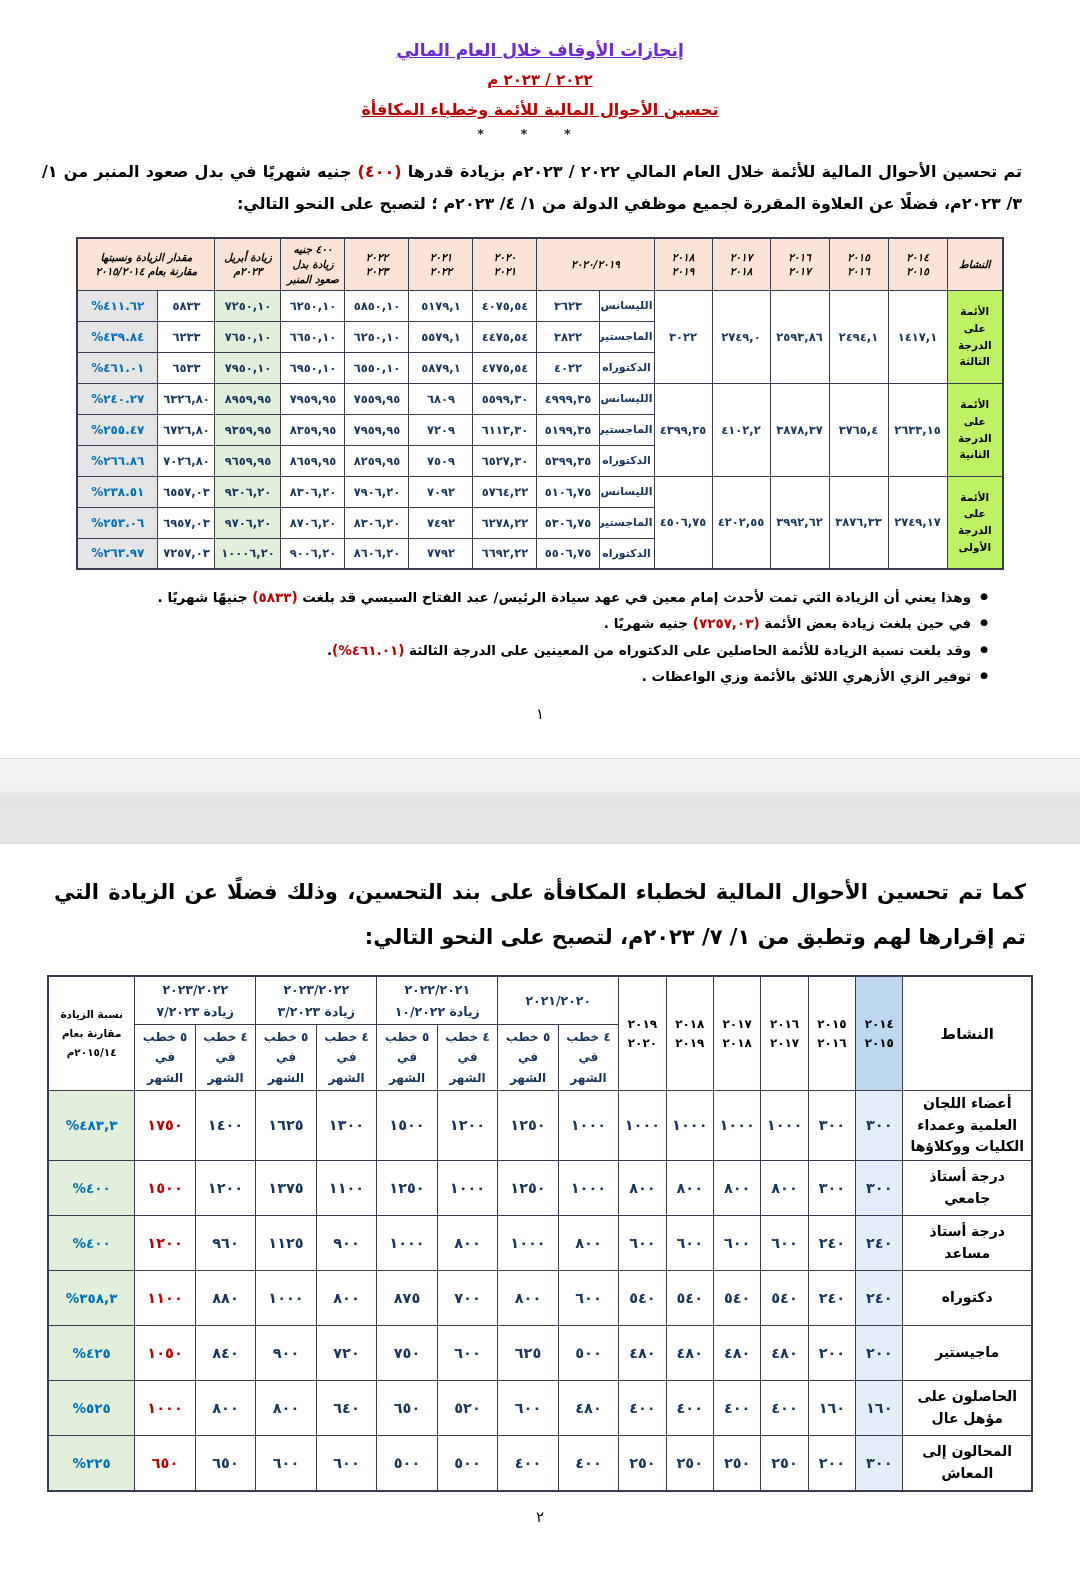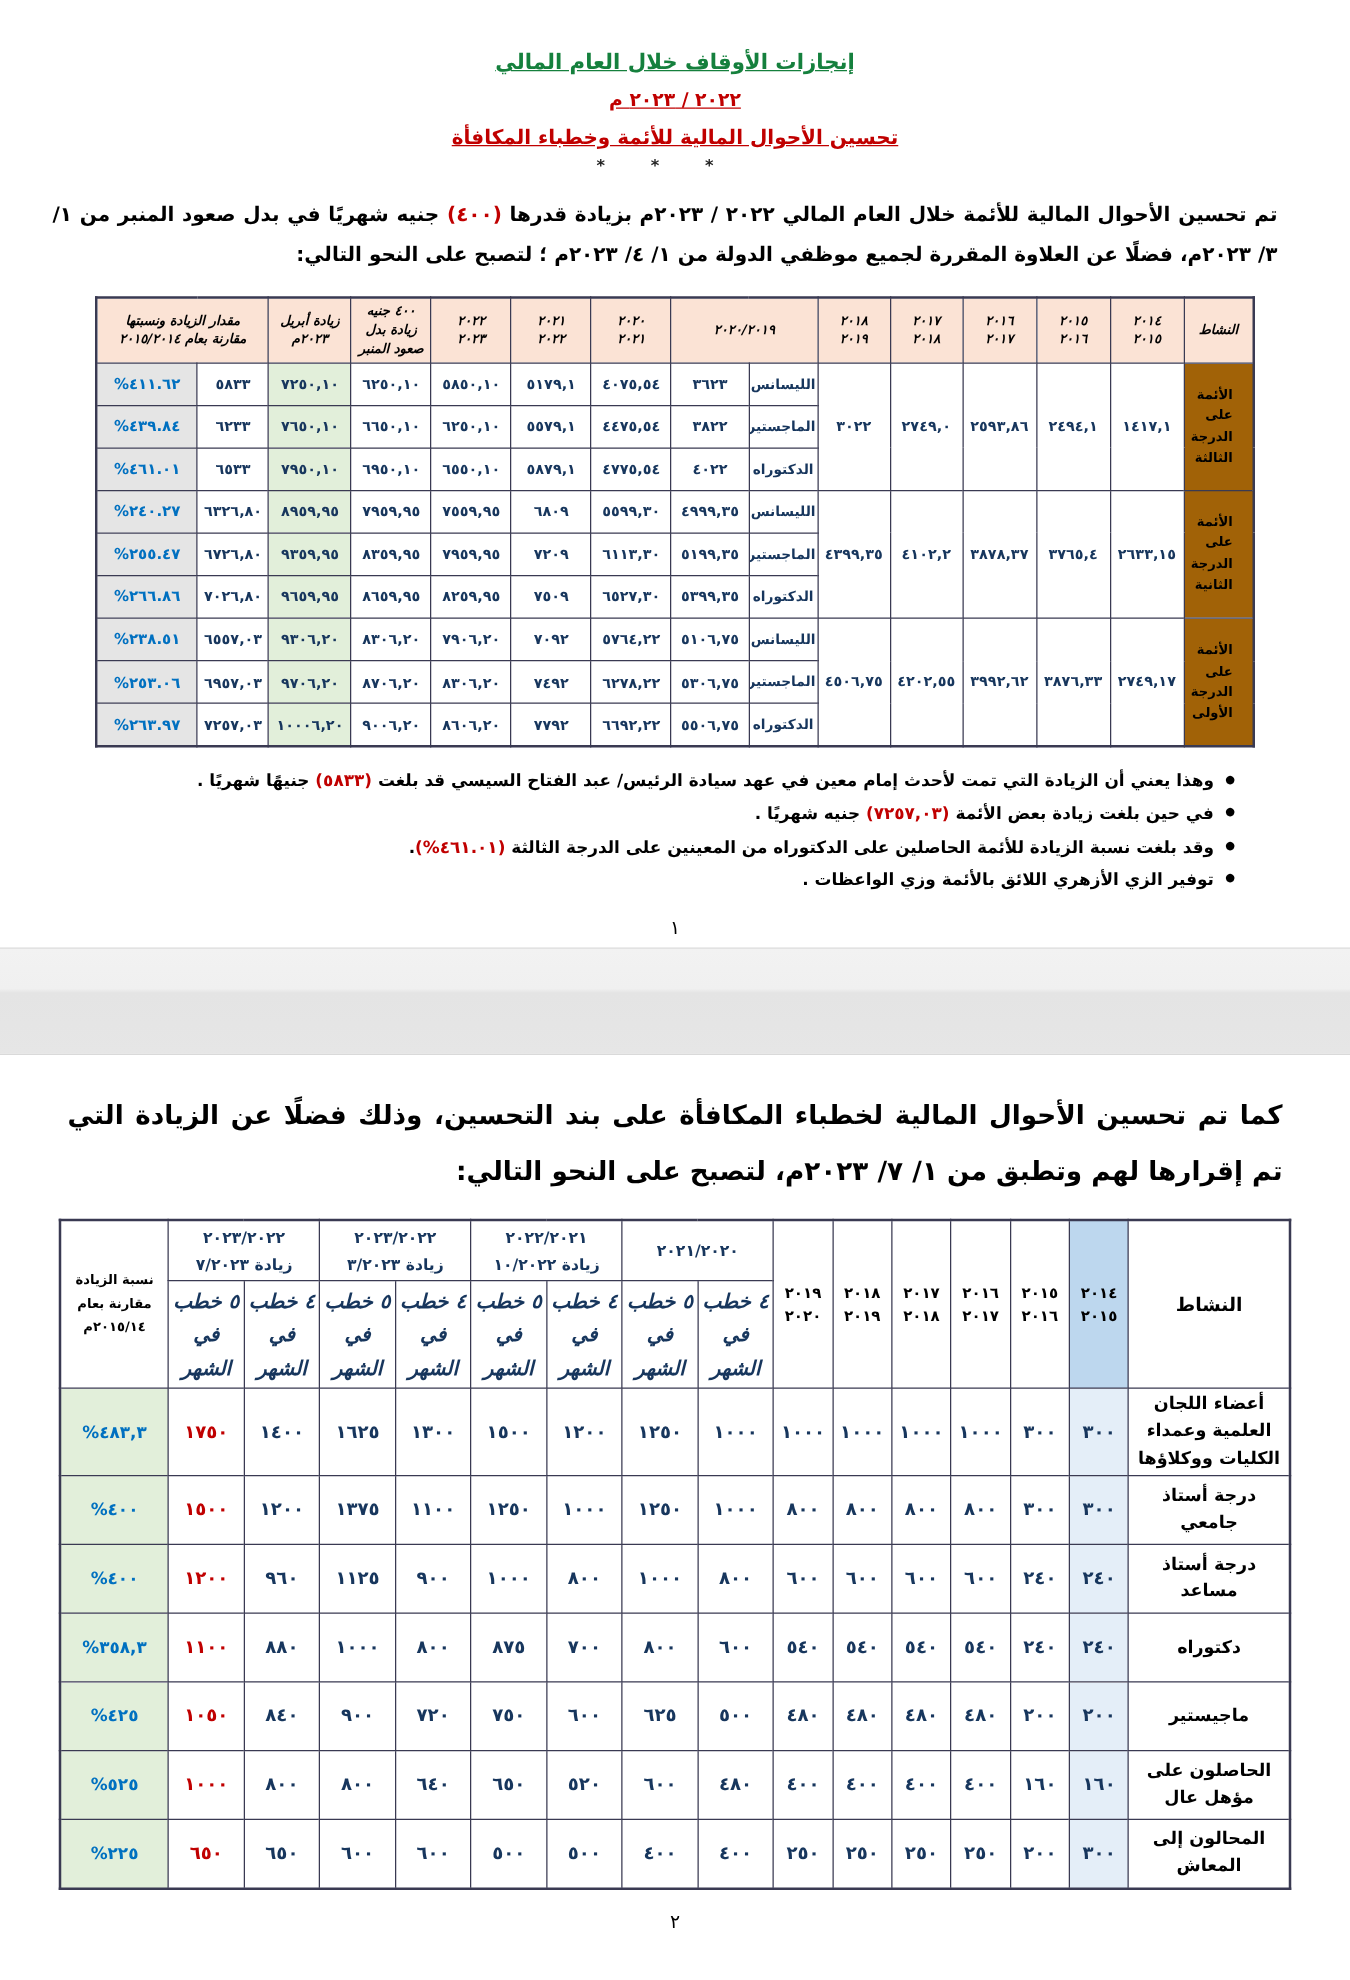--- a/index.html
+++ b/index.html
@@ -7,58 +7,58 @@
   body { height:1584px; font-family:"DejaVu Sans", sans-serif; color:#000; }
 
   .page { background:#fff; overflow:hidden; }
   .page1 { height:758px; padding-top:40px; }
   .page-gap { height:86px;
     background:linear-gradient(180deg,#f2f2f2 0%,#f0f0f0 38%,#e4e4e4 42%,#e6e6e6 100%);
     border-top:1px solid #d9d9d9; border-bottom:1px solid #d9d9d9; }
   .page2 { height:924px; padding-top:26px; }
 
   .titles { text-align:center; direction:rtl; }
-  .t-line1 { color:#15803d; font-size:17px; font-weight:bold; text-decoration:underline; }
+  .t-line1 { color:#6d28d9; font-size:17px; font-weight:bold; text-decoration:underline; }
   .t-line2 { color:#c00000; font-size:15px; font-weight:bold; text-decoration:underline; margin-top:11px; }
   .t-line3 { color:#c00000; font-size:16px; font-weight:bold; text-decoration:underline; margin-top:11px; }
   .stars { margin-top:7px; font-size:13px; font-weight:bold; letter-spacing:16px; padding-right:16px; color:#222; }
 
   .intro { direction:rtl; text-align:justify; margin:15px 58px 0 42px;
     font-size:16px; font-weight:bold; line-height:2.0; }
   .red { color:#c00000; }
 
   table { border-collapse:collapse; table-layout:fixed; direction:rtl; }
   th, td { border:1px solid #3a3a52; text-align:center; vertical-align:middle; overflow:hidden; }
 
   .t1 { width:926px; margin:17px auto 0 auto; border:2px solid #3a3a52; }
   .t1 th { background:#fbe3d5; color:#000; font-size:10.5px; font-weight:bold;
     white-space:pre-line; line-height:1.4; height:52px; padding:2px 1px;font-style:italic; }
   .t1 td { height:31px; font-size:11.5px; font-weight:bold; color:#17365d; padding:1px; }
-  .t1 .g-label { background:#a16207; color:#000; font-size:10.5px; line-height:1.6; padding:17px; }
+  .t1 .g-label { background:#bef264; color:#000; font-size:10.5px; line-height:1.6; padding:6px; }
   .t1 .qual { font-size:11px; }
   .t1 .green { background:#e2efda; }
   .t1 .pct { background:#e5e5e5; color:#0070c0; font-size:12px; }
 
   .bullets { direction:rtl; margin:14px 92px 0 40px; }
   .bullet { display:flex; gap:9px; align-items:flex-start;
     font-size:13.5px; font-weight:bold; line-height:1.95; }
   .bullet .marker { font-size:9px; line-height:2.8; }
 
   .pnum { text-align:center; margin-top:16px; font-size:15px; }
 
   .h2txt { direction:rtl; text-align:justify; margin:0 54px;
     font-size:21px; font-weight:bold; line-height:2.15; }
 
   .t2 { width:986px; margin:15px auto 0 auto; border:2px solid #3a3a52; }
   .t2 th { background:#fff; color:#000; font-weight:bold; white-space:pre-line; padding:2px 1px; }
   .t2 .act2 { font-size:15px; }
   .t2 .yr { font-size:12px; line-height:1.55; }
   .t2 .blueh { background:#bdd7ee; }
   .t2 .grp { font-size:12.5px; color:#17365d; line-height:1.7; height:46px; }
-  .t2 .sub { font-size:16px; color:#17365d; line-height:1.7; height:58px;font-style:italic; }
+  .t2 .sub { font-size:12px; color:#17365d; line-height:1.7; height:58px; }
   .t2 .pcth { font-size:10.5px; line-height:1.8; }
   .t2 td { height:55px; font-size:14.5px; font-weight:bold; color:#17365d; padding:2px; }
   .t2 .rlabel { color:#000; font-size:14px; line-height:1.55; padding:2px 3px; }
   .t2 .bluec { background:#e4eef8; }
   .t2 .redv { color:#c00000; }
   .t2 .pct { background:#e2efda; color:#0070c0; font-size:13.5px; }
 </style>
 </head>
 <body>
 

